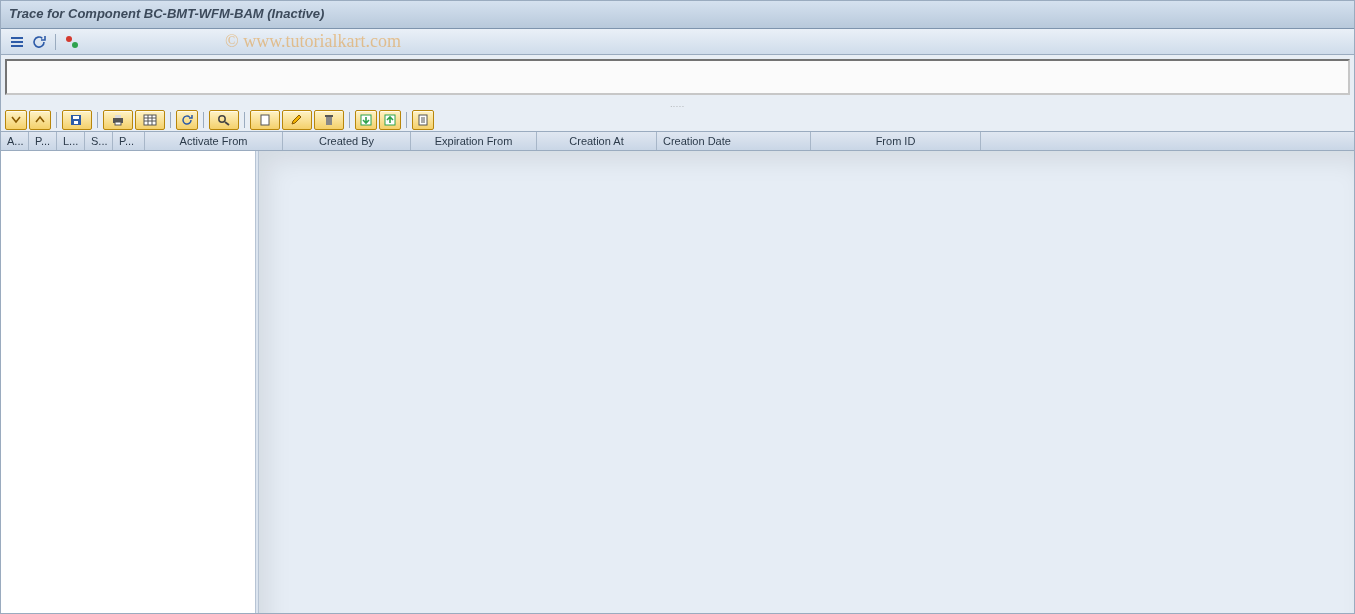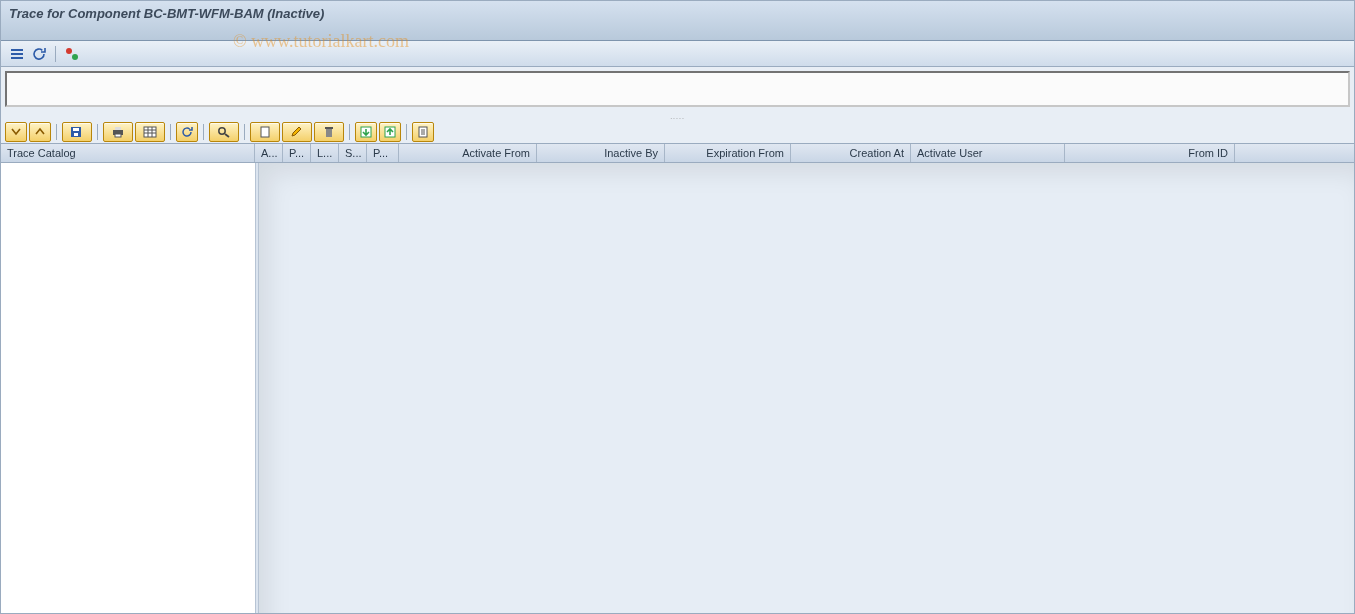--- a/index.html
+++ b/index.html
@@ -7,21 +7,21 @@
       font-family: Arial, Helvetica, sans-serif;
       font-size: 11px;
       background: #e8eef5;
       width: 1355px;
       height: 614px;
       border: 1px solid #9aabbf;
       overflow: hidden;
       position: relative;
     }
     .titlebar {
-      height: 40px;
+      height: 28px;
       background: linear-gradient(#d5e1ef, #b8c9db);
       border-bottom: 1px solid #7e94ad;
       padding: 5px 8px;
       font-size: 13px;
       font-weight: bold;
       font-style: italic;
       color: #3c4a5b;
     }
     .app-toolbar {
       height: 26px;
@@ -44,21 +44,21 @@
       cursor: pointer;
     }
     .tb-sep {
       width: 1px;
       height: 16px;
       background: #9aabbf;
       margin: 0 4px;
     }
     .watermark {
       position: absolute;
-      left: 232px;
+      left: 224px;
       top: 30px;
       font-size: 18px;
       color: rgba(230, 140, 20, 0.45);
       font-family: Georgia, serif;
       pointer-events: none;
       z-index: 100;
     }
     .frame-area {
       margin: 4px;
       height: 36px;
@@ -134,21 +134,21 @@
       font-size: 11px;
       color: #2b3a4a;
     }
     .ch {
       padding: 0 6px;
       line-height: 19px;
       border-right: 1px solid #a7b6c8;
       overflow: hidden;
       white-space: nowrap;
     }
-    .ch.rright { text-align: right; }
+    .ch.rright { text-align: center; }
     .ch-trace-catalog { width: 254px; }
     .grid-body-left { background: #fff; height: 100%; }
     .grid-body-right {
       position: absolute;
       inset: 0;
       background: #e6edf5;
       box-shadow: inset 10px 10px 24px rgba(0,0,0,.08);
     }
     
     svg { display: block; }
@@ -310,31 +310,30 @@
           <rect x="2" y="1" width="8" height="10" fill="#fff" stroke="#555"></rect>
           <line x1="4" y1="4" x2="8" y2="4" stroke="#555"></line>
           <line x1="4" y1="6" x2="8" y2="6" stroke="#555"></line>
           <line x1="4" y1="8" x2="8" y2="8" stroke="#555"></line>
         </svg>
     </span>
   </button>
 </div>
 
 <div class="column-headers">
-  <div class="ch ch-trace-catalog">Trace Catalog</div>
   <div class="ch" style="width:28px">A...</div>
   <div class="ch" style="width:28px">P...</div>
   <div class="ch" style="width:28px">L...</div>
   <div class="ch" style="width:28px">S...</div>
   <div class="ch" style="width:32px">P...</div>
   <div class="ch rright" style="width:138px">Activate From</div>
-  <div class="ch rright" style="width:128px">Inactive By</div>
+  <div class="ch rright" style="width:128px">Created By</div>
   <div class="ch rright" style="width:126px">Expiration From</div>
   <div class="ch rright" style="width:120px">Creation At</div>
-  <div class="ch" style="width:154px">Activate User</div>
+  <div class="ch" style="width:154px">Creation Date</div>
   <div class="ch rright" style="width:170px">From ID</div>
   <div class="ch" style="flex:1;border-right:none"></div>
 </div>
 
 <div class="splitter-wrap">
   <div class="left-pane">
     <div class="grid-body-left"></div>
   </div>
   <div class="vsplit"></div>
   <div class="right-pane">

